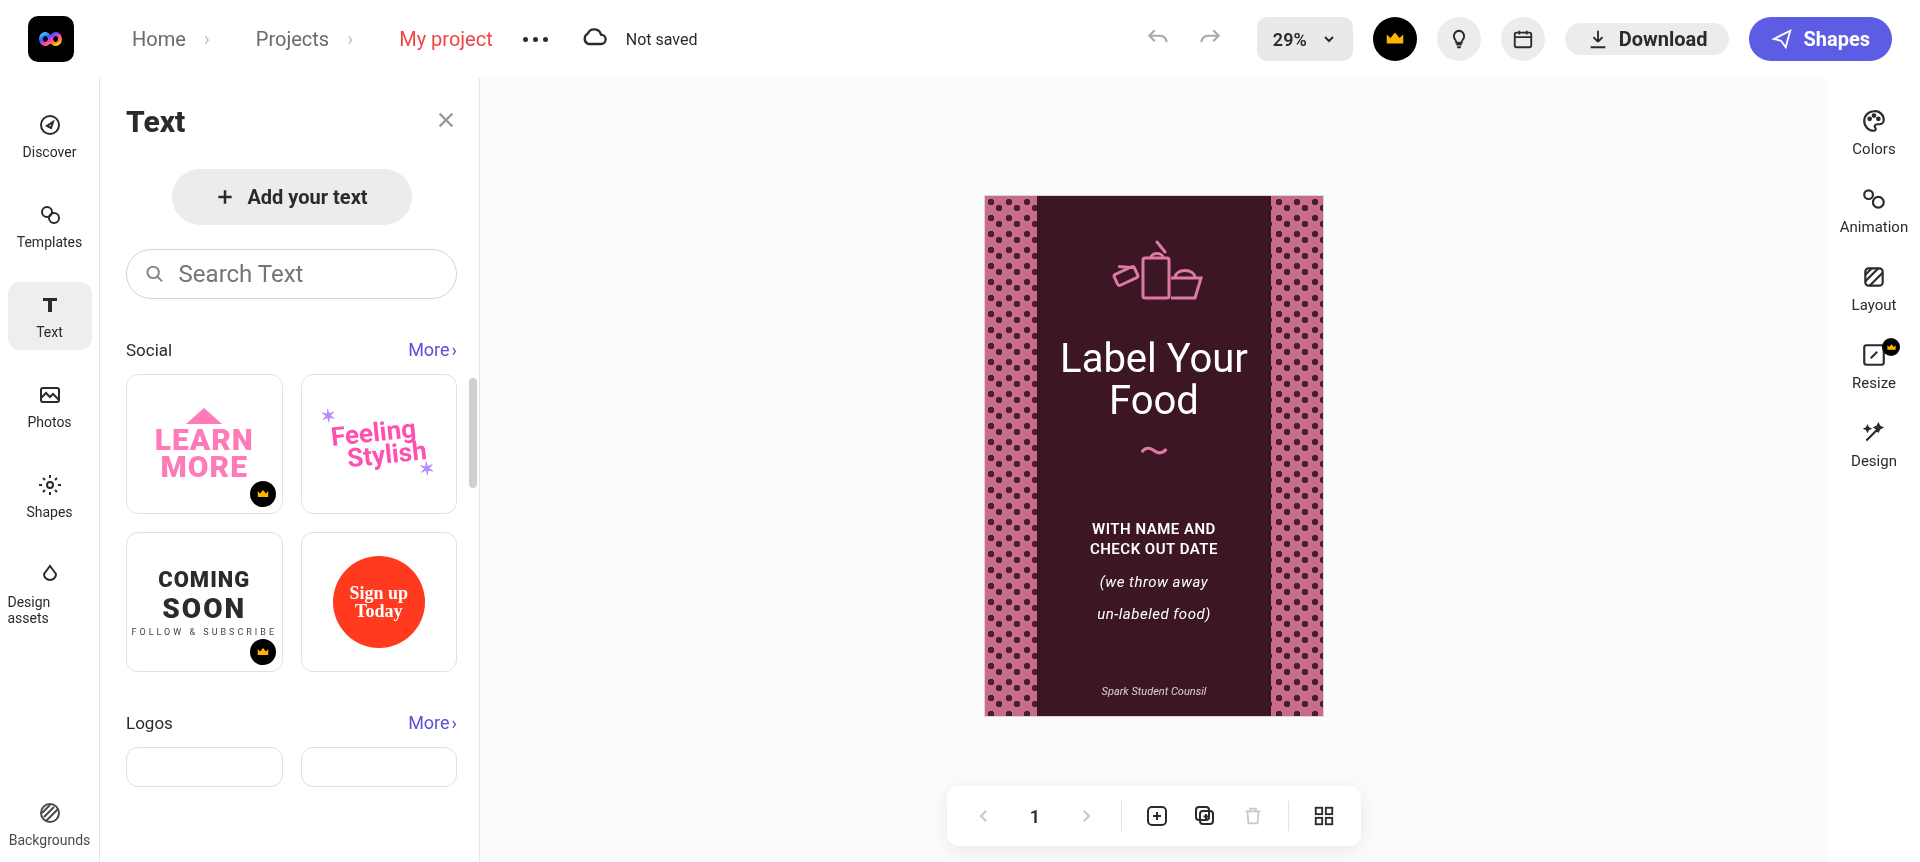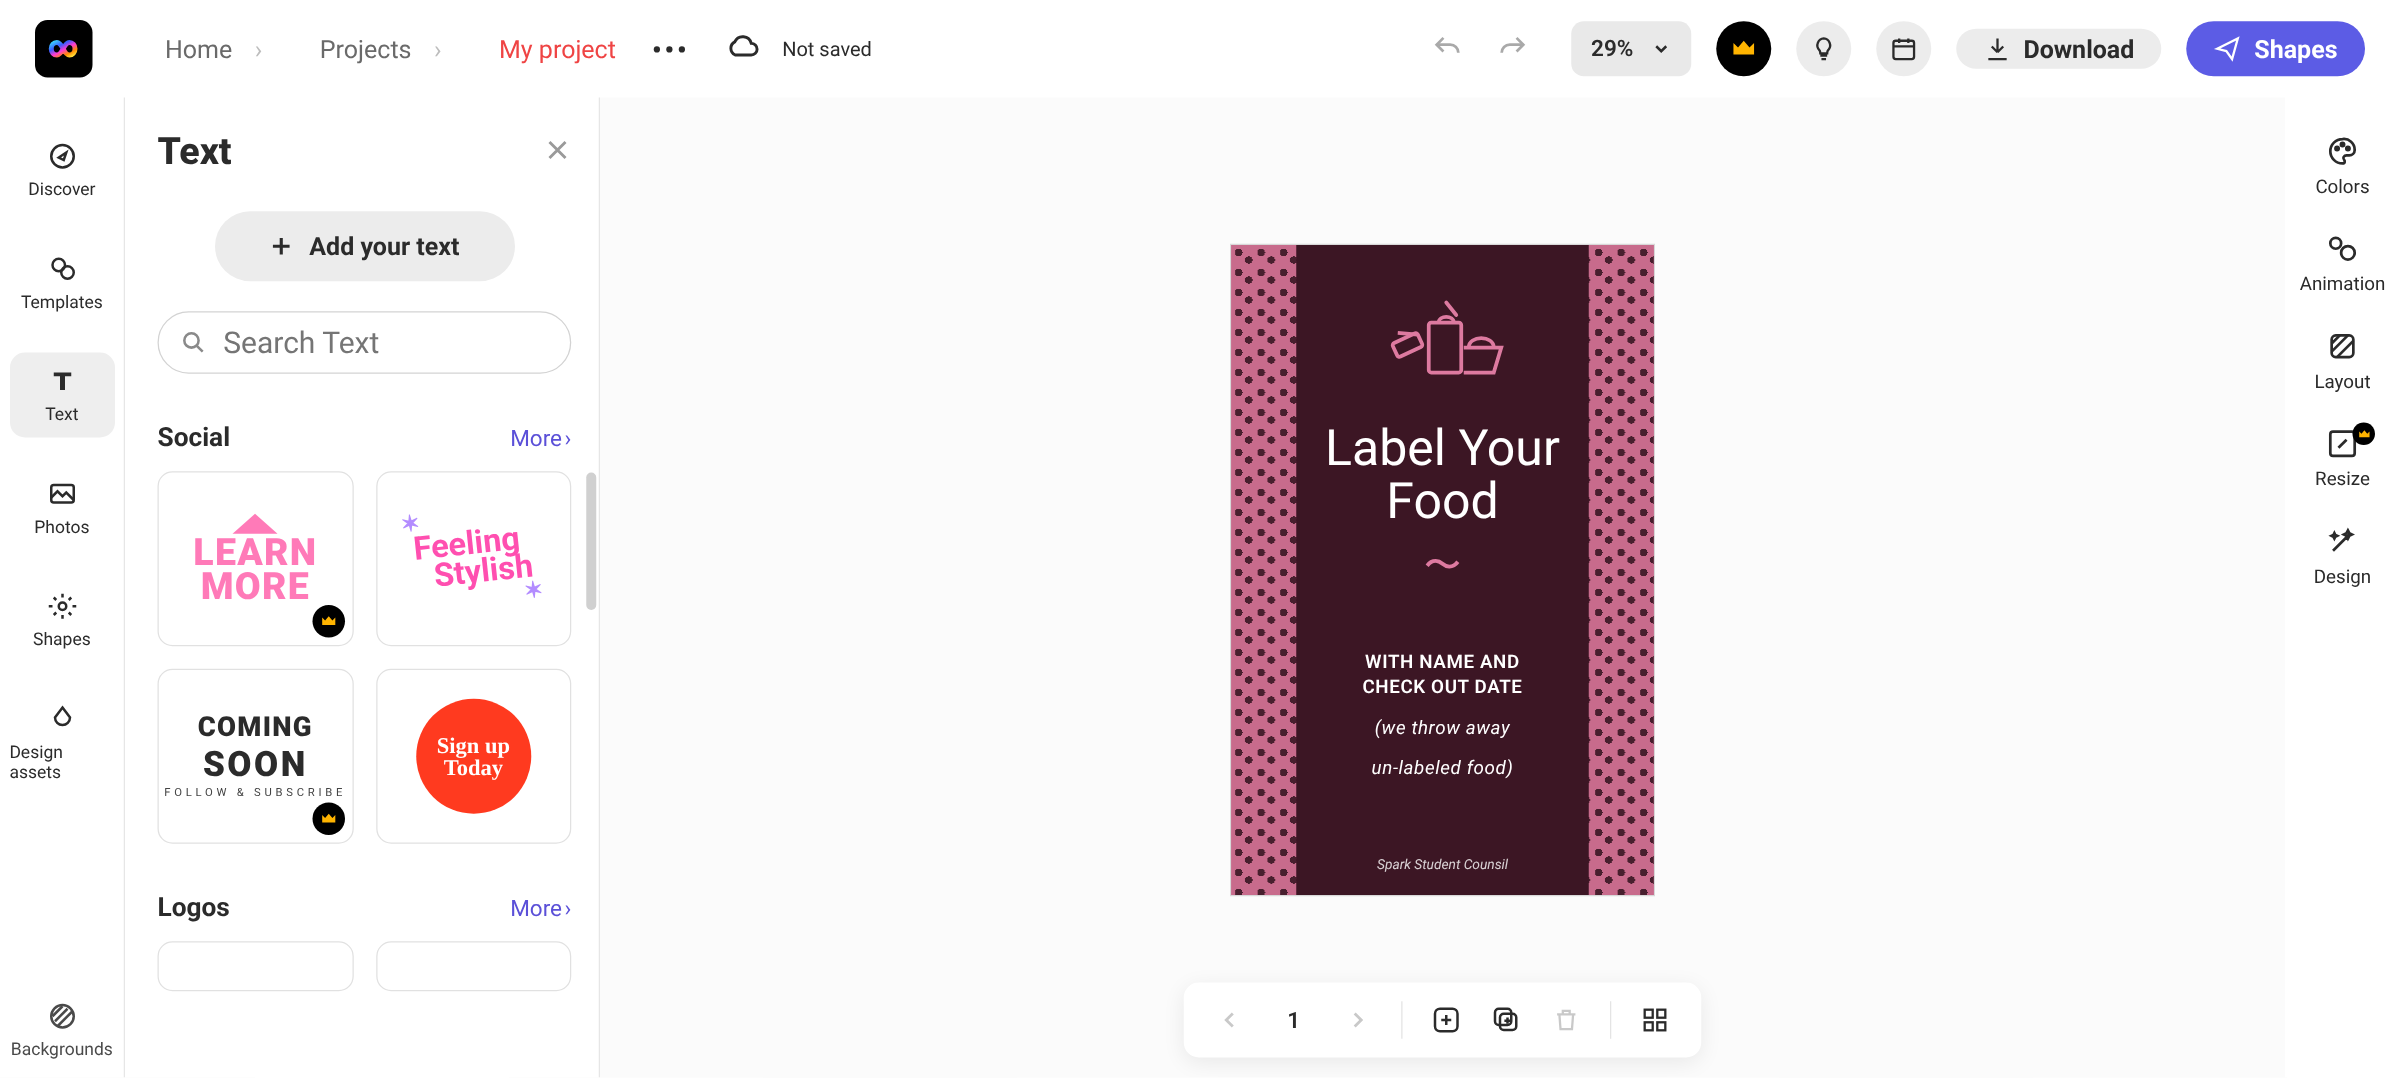--- a/index.html
+++ b/index.html
@@ -49,21 +49,21 @@
 
   
   .panel { width:380px; border-right:1px solid var(--border); padding:26px 22px 0 26px; overflow:hidden; position:relative;}
   .panel-head { display:flex; align-items:center; justify-content:space-between; }
   .panel-title { font-size:30px; font-weight:800; }
   .close { color:#9a9a9a; cursor:pointer; }
   .add-text { margin:30px auto 24px; width:240px; height:56px; border-radius:28px; background:#ececec; display:flex; align-items:center; justify-content:center; gap:12px; font-size:20px; font-weight:700; cursor:pointer;}
   .search { display:flex; align-items:center; gap:12px; height:50px; border:1px solid #d3d3d3; border-radius:25px; padding:0 18px; color:#8a8a8a; }
   .search input { border:none; outline:none; font-size:24px; width:100%; background:transparent; }
   .section-head { display:flex; align-items:center; justify-content:space-between; margin-top:40px; }
-  .section-title { font-size:21px; font-weight:700; }
+  .section-title { font-size:17px; font-weight:400; }
   .more { color:#5b50d8; font-size:18px; cursor:pointer; display:flex; align-items:center; gap:2px;}
   .thumb-grid { display:grid; grid-template-columns:1fr 1fr; gap:18px; margin-top:14px; }
   .thumb { border:1px solid #e1e1e1; border-radius:12px; height:140px; display:flex; align-items:center; justify-content:center; position:relative; cursor:pointer; background:#fff; overflow:hidden;}
   .badge { position:absolute; right:6px; bottom:6px; width:26px; height:26px; border-radius:50%; background:#000; display:flex; align-items:center; justify-content:center; }
   .panel-scroll { position:absolute; right:2px; top:300px; width:8px; height:110px; background:#d0d0d0; border-radius:4px;}
 
   
   .t-learn { color:#ff7ab8; font-weight:900; text-align:center; line-height:.9; }
   .t-learn .tri { width:0;height:0;border-left:18px solid transparent;border-right:18px solid transparent;border-bottom:16px solid #ff7ab8;margin:0 auto 2px; }
   .t-learn .big { font-size:30px; letter-spacing:1px; }

